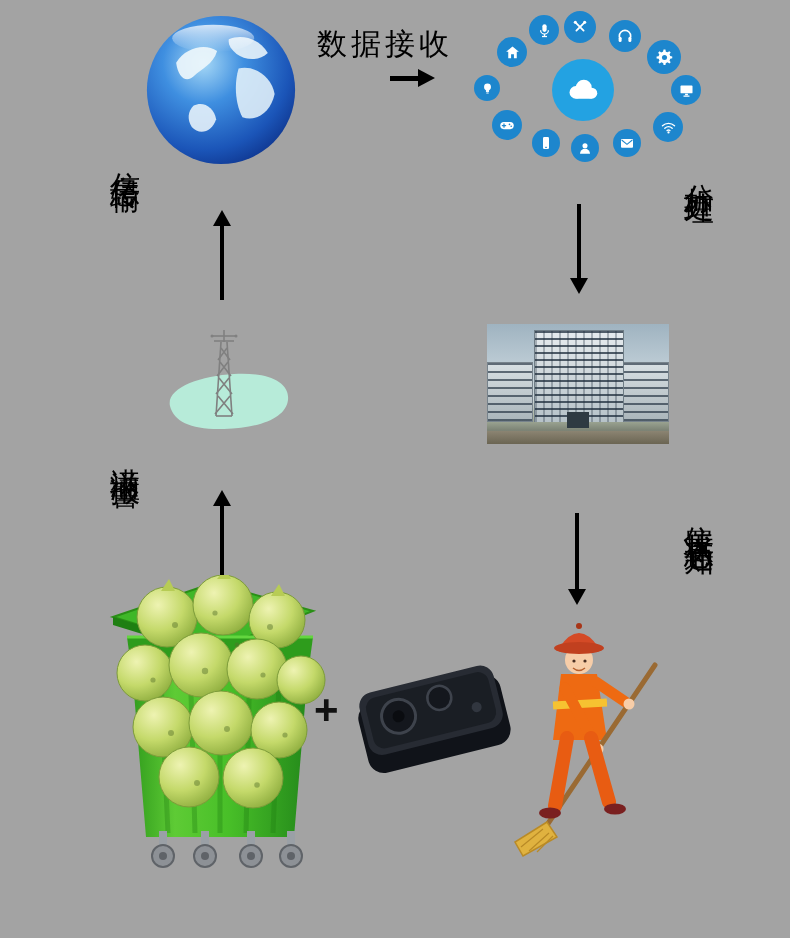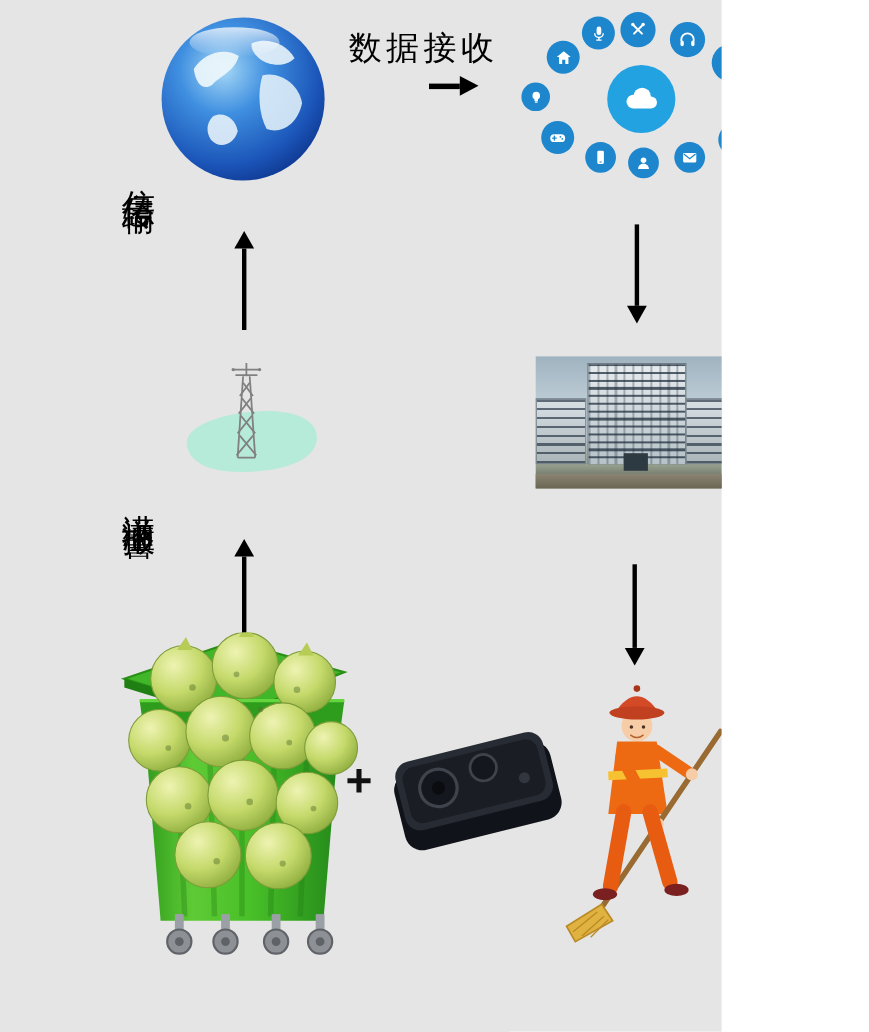--- a/index.html
+++ b/index.html
@@ -1,16 +1,16 @@
 <!DOCTYPE html>
 <html><head>
 <meta charset="utf-8">
 <style>
   html,body { margin:0; padding:0; background:#fff; }
-  #canvas { position:relative; width:656px; height:938px; background:#e5e5e5; overflow:hidden;
+  #canvas { position:relative; width:790px; height:938px; background:#a3a3a3; overflow:hidden;
             font-family:"Liberation Serif","DejaVu Serif",serif; }
   .abs { position:absolute; }
 
   
   .hlabel { position:absolute; font-size:30px; color:#000; letter-spacing:4px; white-space:nowrap; }
   .vlabel { position:absolute; writing-mode:vertical-rl; text-orientation:upright;
             font-size:30px; color:#000; letter-spacing:4px; }
   .plus   { position:absolute; font-family:"Liberation Sans","DejaVu Sans",sans-serif;
             font-size:42px; font-weight:700; color:#111; }
 

